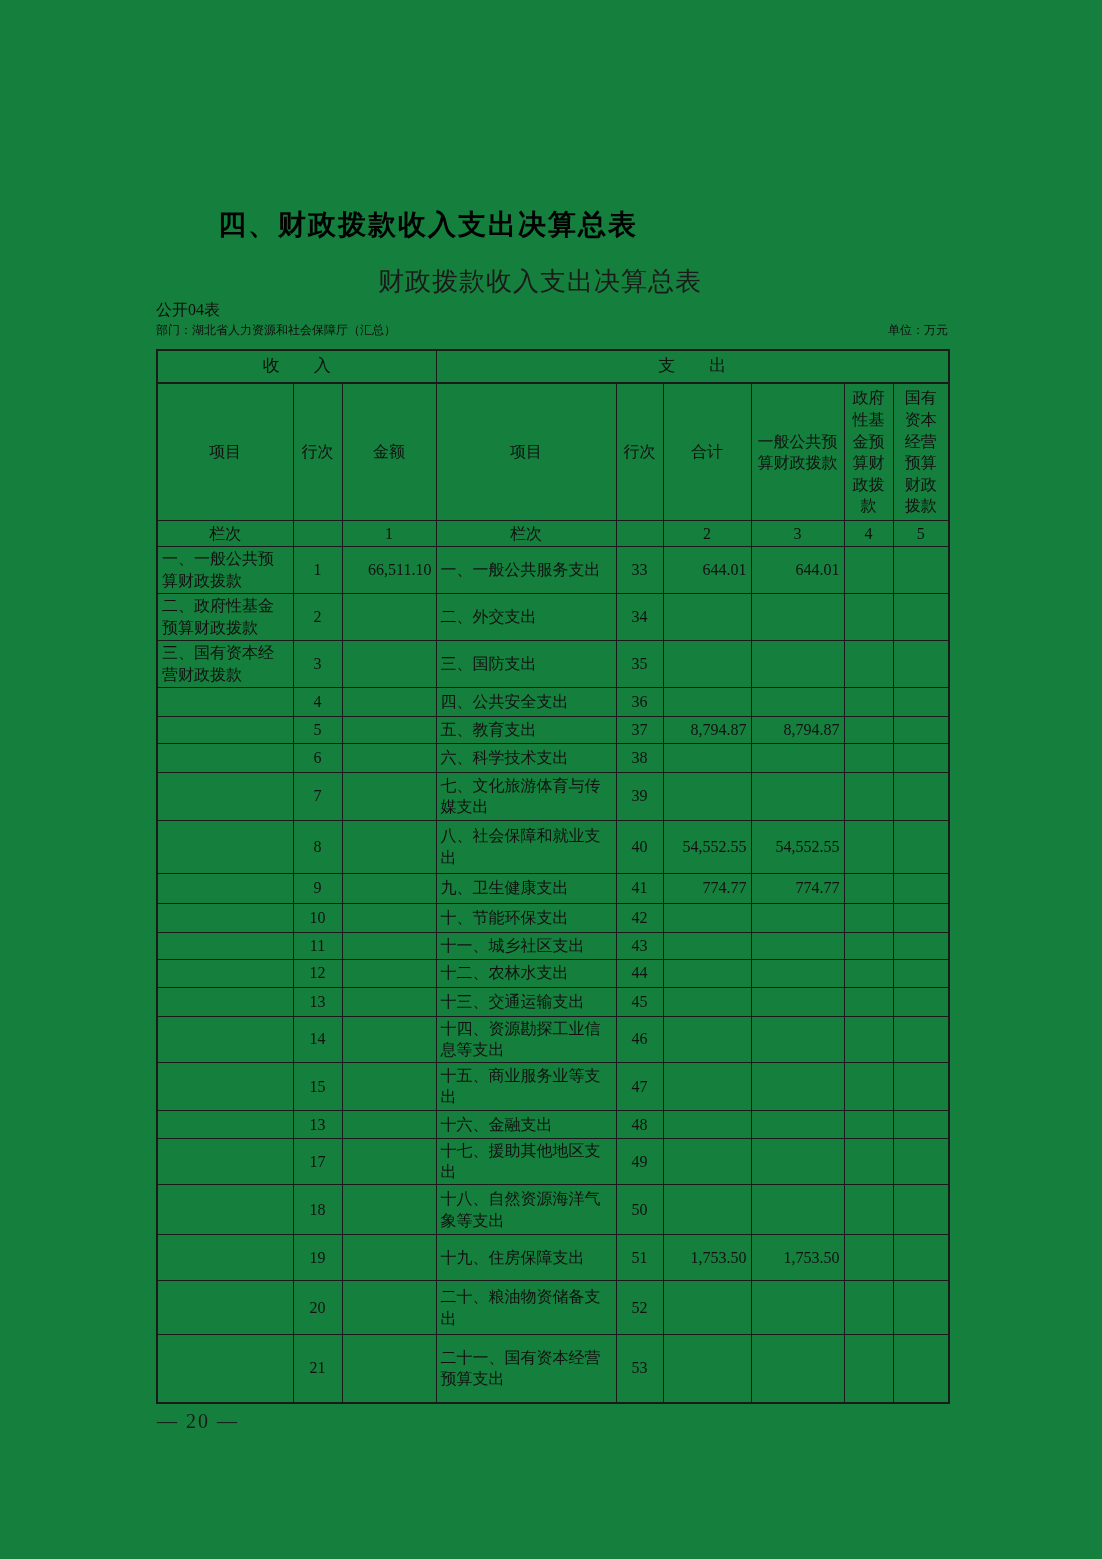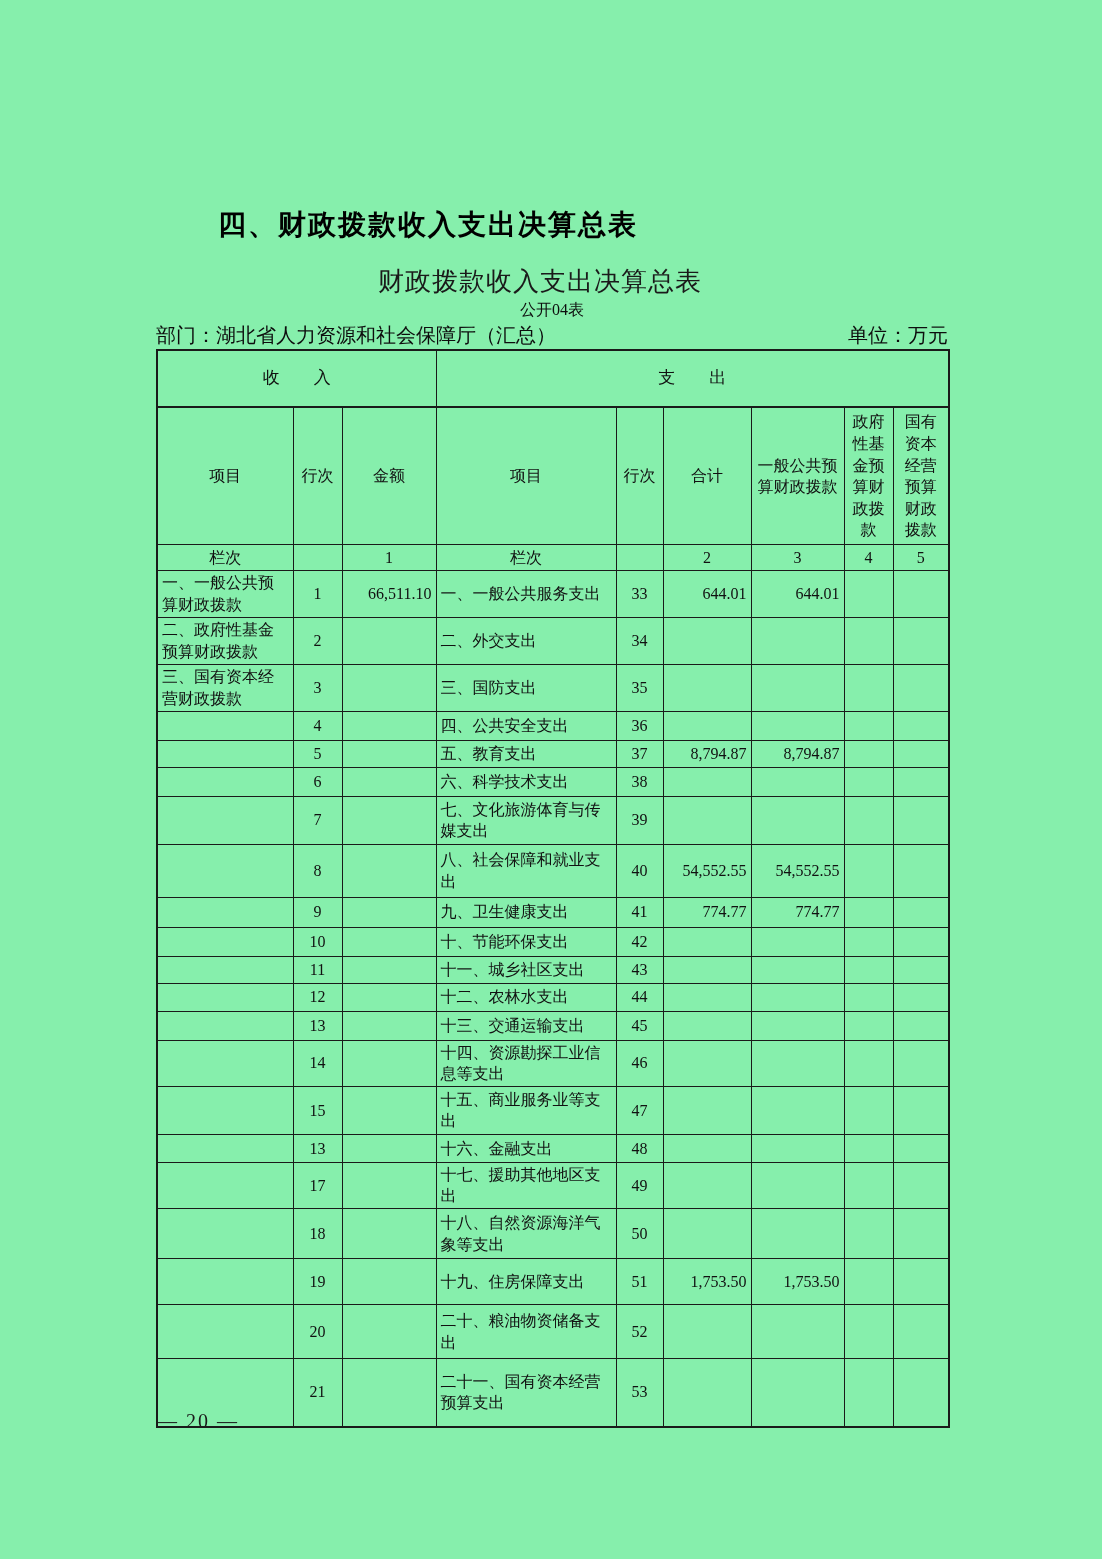--- a/index.html
+++ b/index.html
@@ -1,47 +1,47 @@
 <!DOCTYPE html>
 <html><head>
 <meta charset="utf-8">
 <style>
   html,body { margin:0; padding:0; background:#ffffff; }
   .page {
-    position:relative; width:1102px; height:1559px; background:#86efac;
+    position:relative; width:1102px; height:1559px; background:#15803d;
     font-family:"Liberation Serif", serif; color:#0d0d0d; overflow:hidden;
   }
   .section-title {
     position:absolute; left:218px; top:206px; margin:0;
     font-family:"Liberation Sans", sans-serif;
     font-size:28px; font-weight:bold; letter-spacing:2px; color:#000;
   }
   .table-title {
     position:absolute; left:140px; top:260px; width:792px; margin:4px;
     text-align:center; font-size:26px; font-weight:normal; letter-spacing:1px; color:#1a1a1a;
   }
   .form-code {
     position:absolute; left:156px; top:300px; width:792px;
-    text-align:center; font-size:16px;
+    text-align:left; font-size:16px;
   }
   .meta-line {
     position:absolute; left:156px; top:322px; width:792px;
-    display:flex; justify-content:space-between; font-size:20px;gap:34px;
+    display:flex; justify-content:space-between; font-size:12px;gap:34px;
   }
   table.fin {
     position:absolute; left:156px; top:349px; width:792px;
     border-collapse:collapse; table-layout:fixed;
     border:2px solid #1a1a1a;
   }
   table.fin td {
     border:1px solid #1a1a1a;
     font-size:16px; line-height:1.35; vertical-align:middle;
     padding:1px 4px; word-break:break-all; color:#111;
   }
-  tr.group-row td { border-bottom:2px solid #1a1a1a; text-align:center; font-size:17px; padding:16px; }
+  tr.group-row td { border-bottom:2px solid #1a1a1a; text-align:center; font-size:17px; padding:4px; }
   tr.group-row { height:22px; }
   tr.colhead-row { height:138px; }
   tr.colhead-row td { text-align:center; }
   td.narrow-head { padding:2px 6px;font-family:Liberation Serif, serif; }
   tr.index-row { height:26px; }
   tr.index-row td { text-align:center; }
   td.item { text-align:left; padding:1px 3px 1px 3px; }
   td.line { text-align:center; padding:1px 1px; }
   td.num  { text-align:right; padding-right:5px; }
   .page-number {

